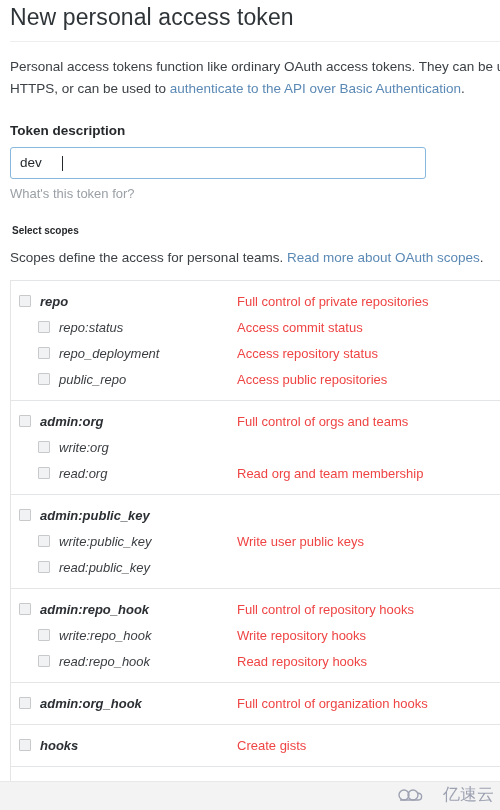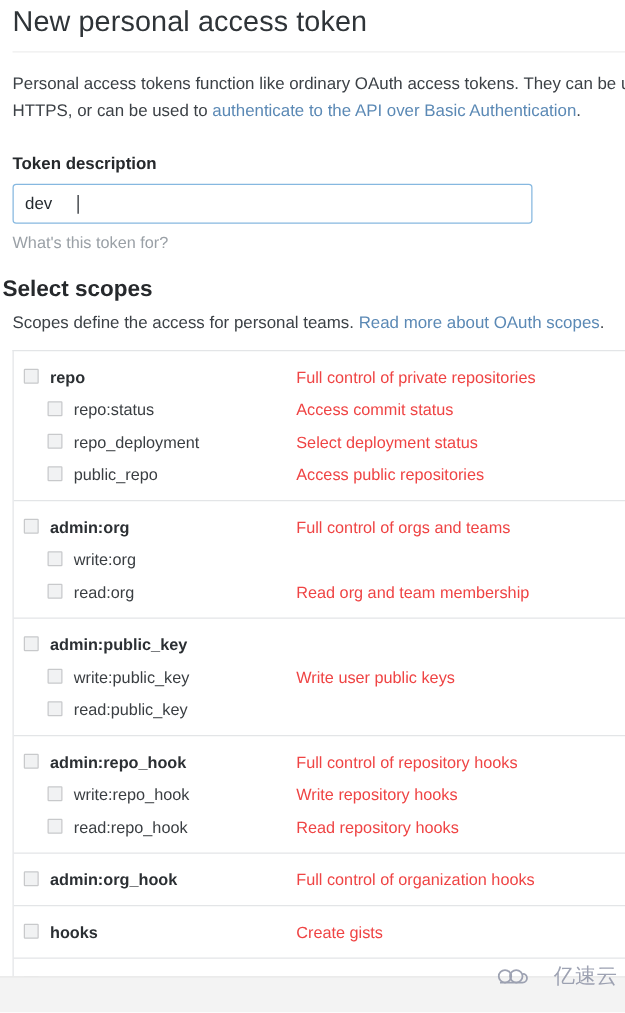--- a/index.html
+++ b/index.html
@@ -68,22 +68,22 @@
     padding: 7px 0 0 10px;
   }
   .field-hint {
     padding: 6px 0 0 10px;
     font-size: 13px;
     color: #9aa0a6;
     line-height: 18px;
   }
 
   .section-title {
-    padding: 19px 0 0 2px;
-    font-size: 18px;
+    padding: 19px 0 0 12px;
+    font-size: 10px;
     font-weight: bold;
     color: #26292c;
     line-height: 18px;
   }
   .section-desc {
     padding: 8px 0 0 10px;
     font-size: 13.5px;
     color: #3c4146;
     line-height: 20px;
     white-space: nowrap;
@@ -120,20 +120,21 @@
     background: #f1f2f3;
     border-radius: 1px;
     flex: 0 0 auto;
     margin-right: 9px;
   }
   .name-col {
     flex: 0 0 173px;
     font-size: 13px;
     color: #2b2f33;
     white-space: nowrap;
+    font-style: italic;
   }
   .scope-row.child .name-col {
     flex: 0 0 154px;
     color: #3a3e42;
   }
   .scope-row.parent .name-col {
     font-weight: bold;
   }
   .desc-col {
     font-size: 13px;
@@ -172,21 +173,21 @@
     left: 0;
     bottom: 0;
     width: 500px;
     height: 28px;
     background: #f3f3f3;
     border-top: 1px solid #e8e8e8;
   }
   .watermark {
     position: absolute;
     right: 6px;
-    bottom: 18px;
+    bottom: 4px;
     display: flex;
     align-items: center;
     gap: 20px;
     color: #8e93a6;
     font-size: 17px;
     font-family: "DejaVu Sans", sans-serif;
     opacity: 0.85;
   }
   .watermark svg { display:block; }
 </style>
@@ -230,21 +231,21 @@
           <span class="desc-col">Full control of private repositories</span>
         </div>
         <div class="scope-row child">
           <span class="cb"></span>
           <span class="name-col">repo:status</span>
           <span class="desc-col">Access commit status</span>
         </div>
         <div class="scope-row child">
           <span class="cb"></span>
           <span class="name-col">repo_deployment</span>
-          <span class="desc-col">Select deployment status</span>
+          <span class="desc-col">Access repository status</span>
         </div>
         <div class="scope-row child">
           <span class="cb"></span>
           <span class="name-col">public_repo</span>
           <span class="desc-col">Access public repositories</span>
         </div>
       </div>
       <div class="scope-group">
         <div class="scope-row parent">
           <span class="cb"></span>

